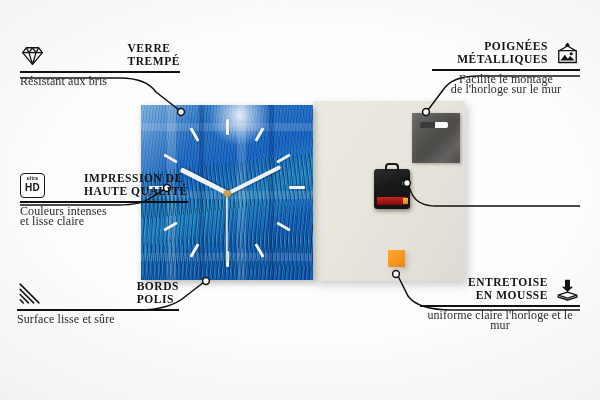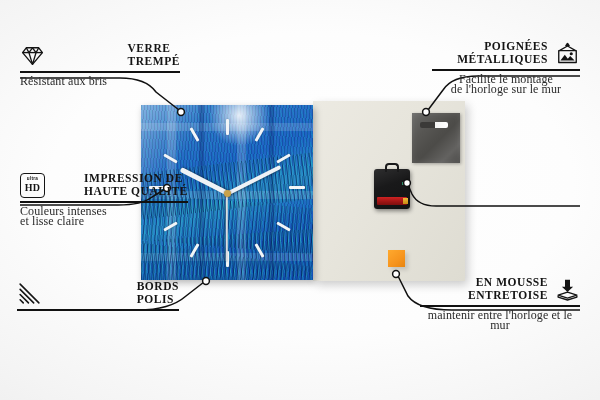--- a/index.html
+++ b/index.html
@@ -127,21 +127,21 @@
   #c-entretoise .rule { width:160px; }
 
   .hd-box {
     width:25px; height:25px; border:1.6px solid #141414; border-radius:4px;
     display:flex; flex-direction:column; align-items:center; justify-content:center;
     line-height:1;
   }
   .hd-ultra { font-size:4.6px; font-weight:bold; letter-spacing:.3px; color:#141414;
               font-family:"Liberation Sans", sans-serif; }
   .hd-main  { font-size:10px; font-weight:bold; letter-spacing:.2px; color:#141414;
-              font-family:Liberation Serif, serif; margin-top:.5px;}
+              font-family:Liberation Sans, sans-serif; margin-top:.5px;}
 </style>
 </head>
 <body>
 
 <div id="stage">
 
   <div id="product">
 
     <div class="panel" id="back-panel"></div>
 
@@ -257,20 +257,21 @@
           <path d="M3 13 L11 21"></path>
           <path d="M3 18 L6 21"></path>
         </g>
       </svg>
       <div>
         <div class="title">BORDS</div>
         <div class="title">POLIS</div>
       </div>
     </div>
     <div class="rule"></div>
+    <div class="desc">Surface lisse et sûre</div>
     <div class="desc"></div>
   </div>
 
   <div class="callout right" id="c-poignees">
     <div class="head">
       <div>
         <div class="title">POIGNÉES</div>
         <div class="title">MÉTALLIQUES</div>
       </div>
       <svg class="ico" viewBox="0 0 24 24">
@@ -286,28 +287,28 @@
     </div>
     <div class="rule"></div>
     <div class="desc">Facilite le montage</div>
     <div class="desc">de l'horloge sur le mur</div>
   </div>
 
 
   <div class="callout right" id="c-entretoise">
     <div class="head">
       <div>
+        <div class="title">ENTRETOISE</div>
         <div class="title">EN MOUSSE</div>
-        <div class="title">ENTRETOISE</div>
       </div>
       <svg class="ico" viewBox="0 0 24 24">
         <g fill="none" stroke="#141414" stroke-width="1.3" stroke-linejoin="round">
           <path d="M9.6 2.6 H14.4 V9.4 H17.4 L12 14.4 L6.6 9.4 H9.6 Z" fill="#141414" stroke="none"></path>
           <path d="M12 14.6 L21 17.4 L12 20.3 L3 17.4 Z"></path>
           <path d="M3 17.9 L3 19.3 L12 22.1 L21 19.3 L21 17.9"></path>
         </g>
       </svg>
     </div>
     <div class="rule"></div>
-    <div class="desc">maintenir entre l'horloge et le mur</div>
+    <div class="desc">uniforme claire l'horloge et le mur</div>
   </div>
 
 </div>
 
 </body></html>

